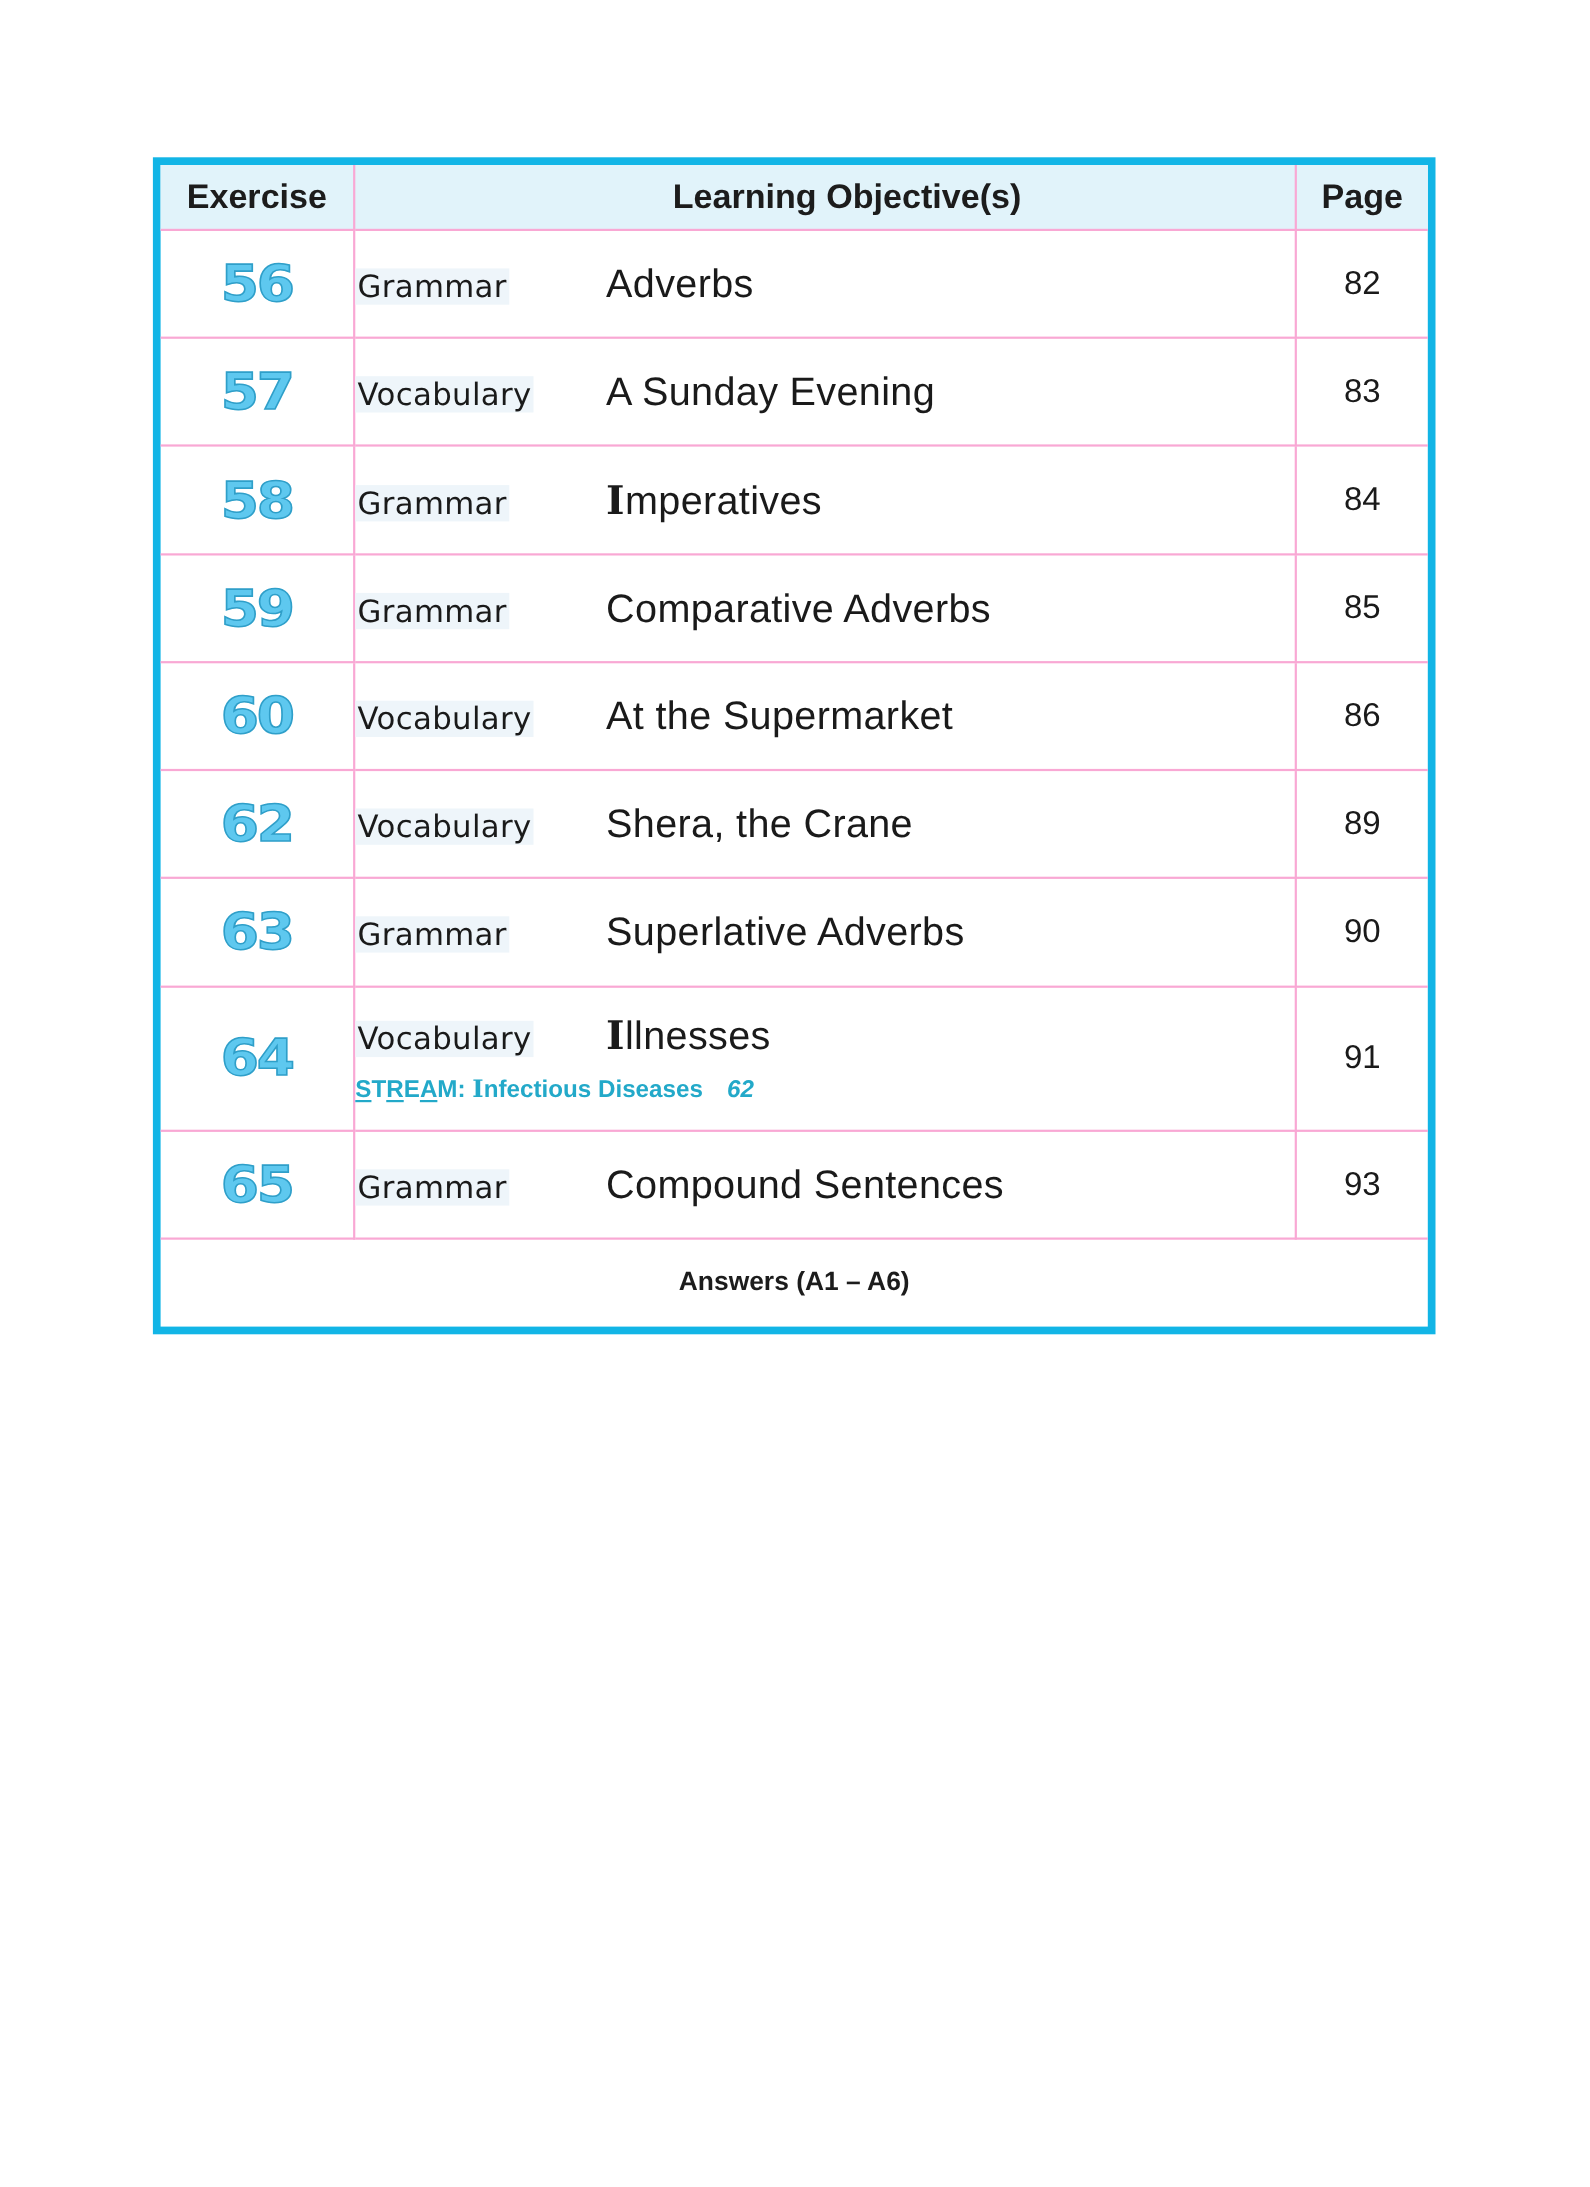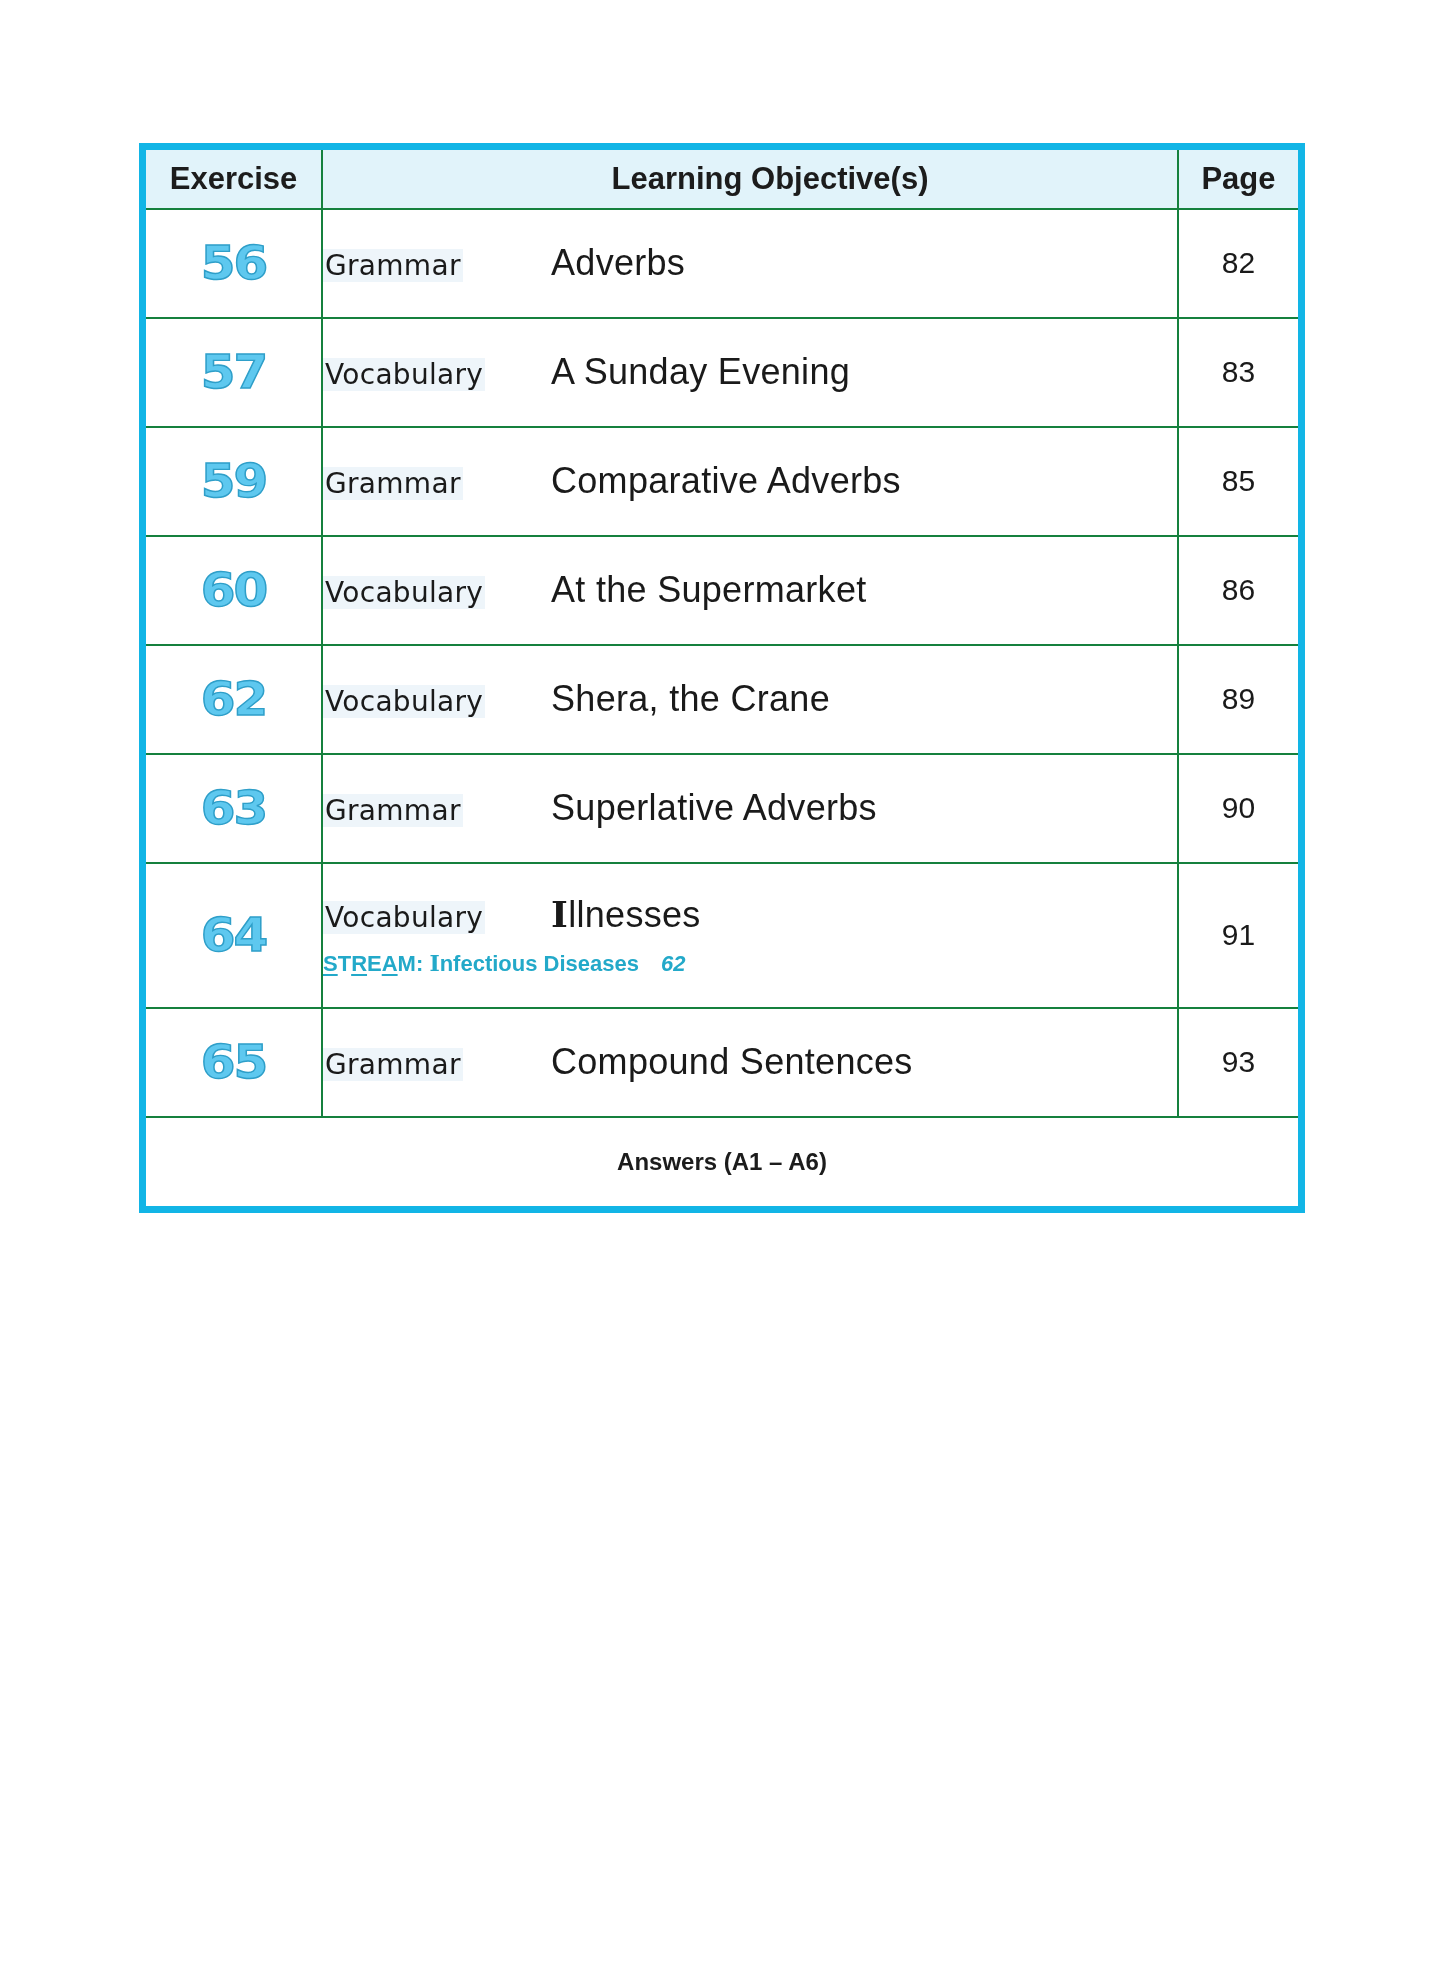--- a/index.html
+++ b/index.html
@@ -5,21 +5,21 @@
   html, body { margin:0; padding:0; background:#ffffff; }
   body { width:1445px; height:1988px; position:relative; overflow:hidden; font-family:"Liberation Sans", sans-serif; }
   .frame {
     position:absolute; left:139px; top:143px; width:1152px; height:1056px;
     border:7px solid #12b5e6; background:#ffffff;
   }
   table.toc {
     border-collapse:collapse; width:100%; height:100%; table-layout:fixed;
   }
   table.toc td, table.toc th {
-    border:2px solid #15803d; padding:0; vertical-align:middle;
+    border:2px solid #f9a8d4; padding:0; vertical-align:middle;
   }
   table.toc tr:first-child th { border-top:none; }
   table.toc th:first-child, table.toc td:first-child { border-left:none; }
   table.toc th:last-child, table.toc td:last-child { border-right:none; }
   table.toc tr:last-child td { border-bottom:none; }
   col.c-ex { width:176px; }
   col.c-lo { width:856px; }
   col.c-pg { width:120px; }
   thead th {
     background:#e1f3fa; height:58px; font-weight:bold; font-size:31px; color:#1c1c1c; text-align:center;
@@ -91,20 +91,30 @@
         <td class="ex"><span class="ex-num">57</span></td>
         <td class="lo">
           <div class="lo-line">
             <span class="cat"><span class="cat-bg">Vocabulary</span></span>
             <span class="topic">A Sunday Evening</span>
           </div>
         </td>
         <td class="pg">83</td>
       </tr>
 
+      <tr class="row-single">
+        <td class="ex"><span class="ex-num">58</span></td>
+        <td class="lo">
+          <div class="lo-line">
+            <span class="cat"><span class="cat-bg">Grammar</span></span>
+            <span class="topic"><span class="serif-i">I</span><span>mperatives</span></span>
+          </div>
+        </td>
+        <td class="pg">84</td>
+      </tr>
 
       <tr class="row-single">
         <td class="ex"><span class="ex-num">59</span></td>
         <td class="lo">
           <div class="lo-line">
             <span class="cat"><span class="cat-bg">Grammar</span></span>
             <span class="topic">Comparative Adverbs</span>
           </div>
         </td>
         <td class="pg">85</td>

